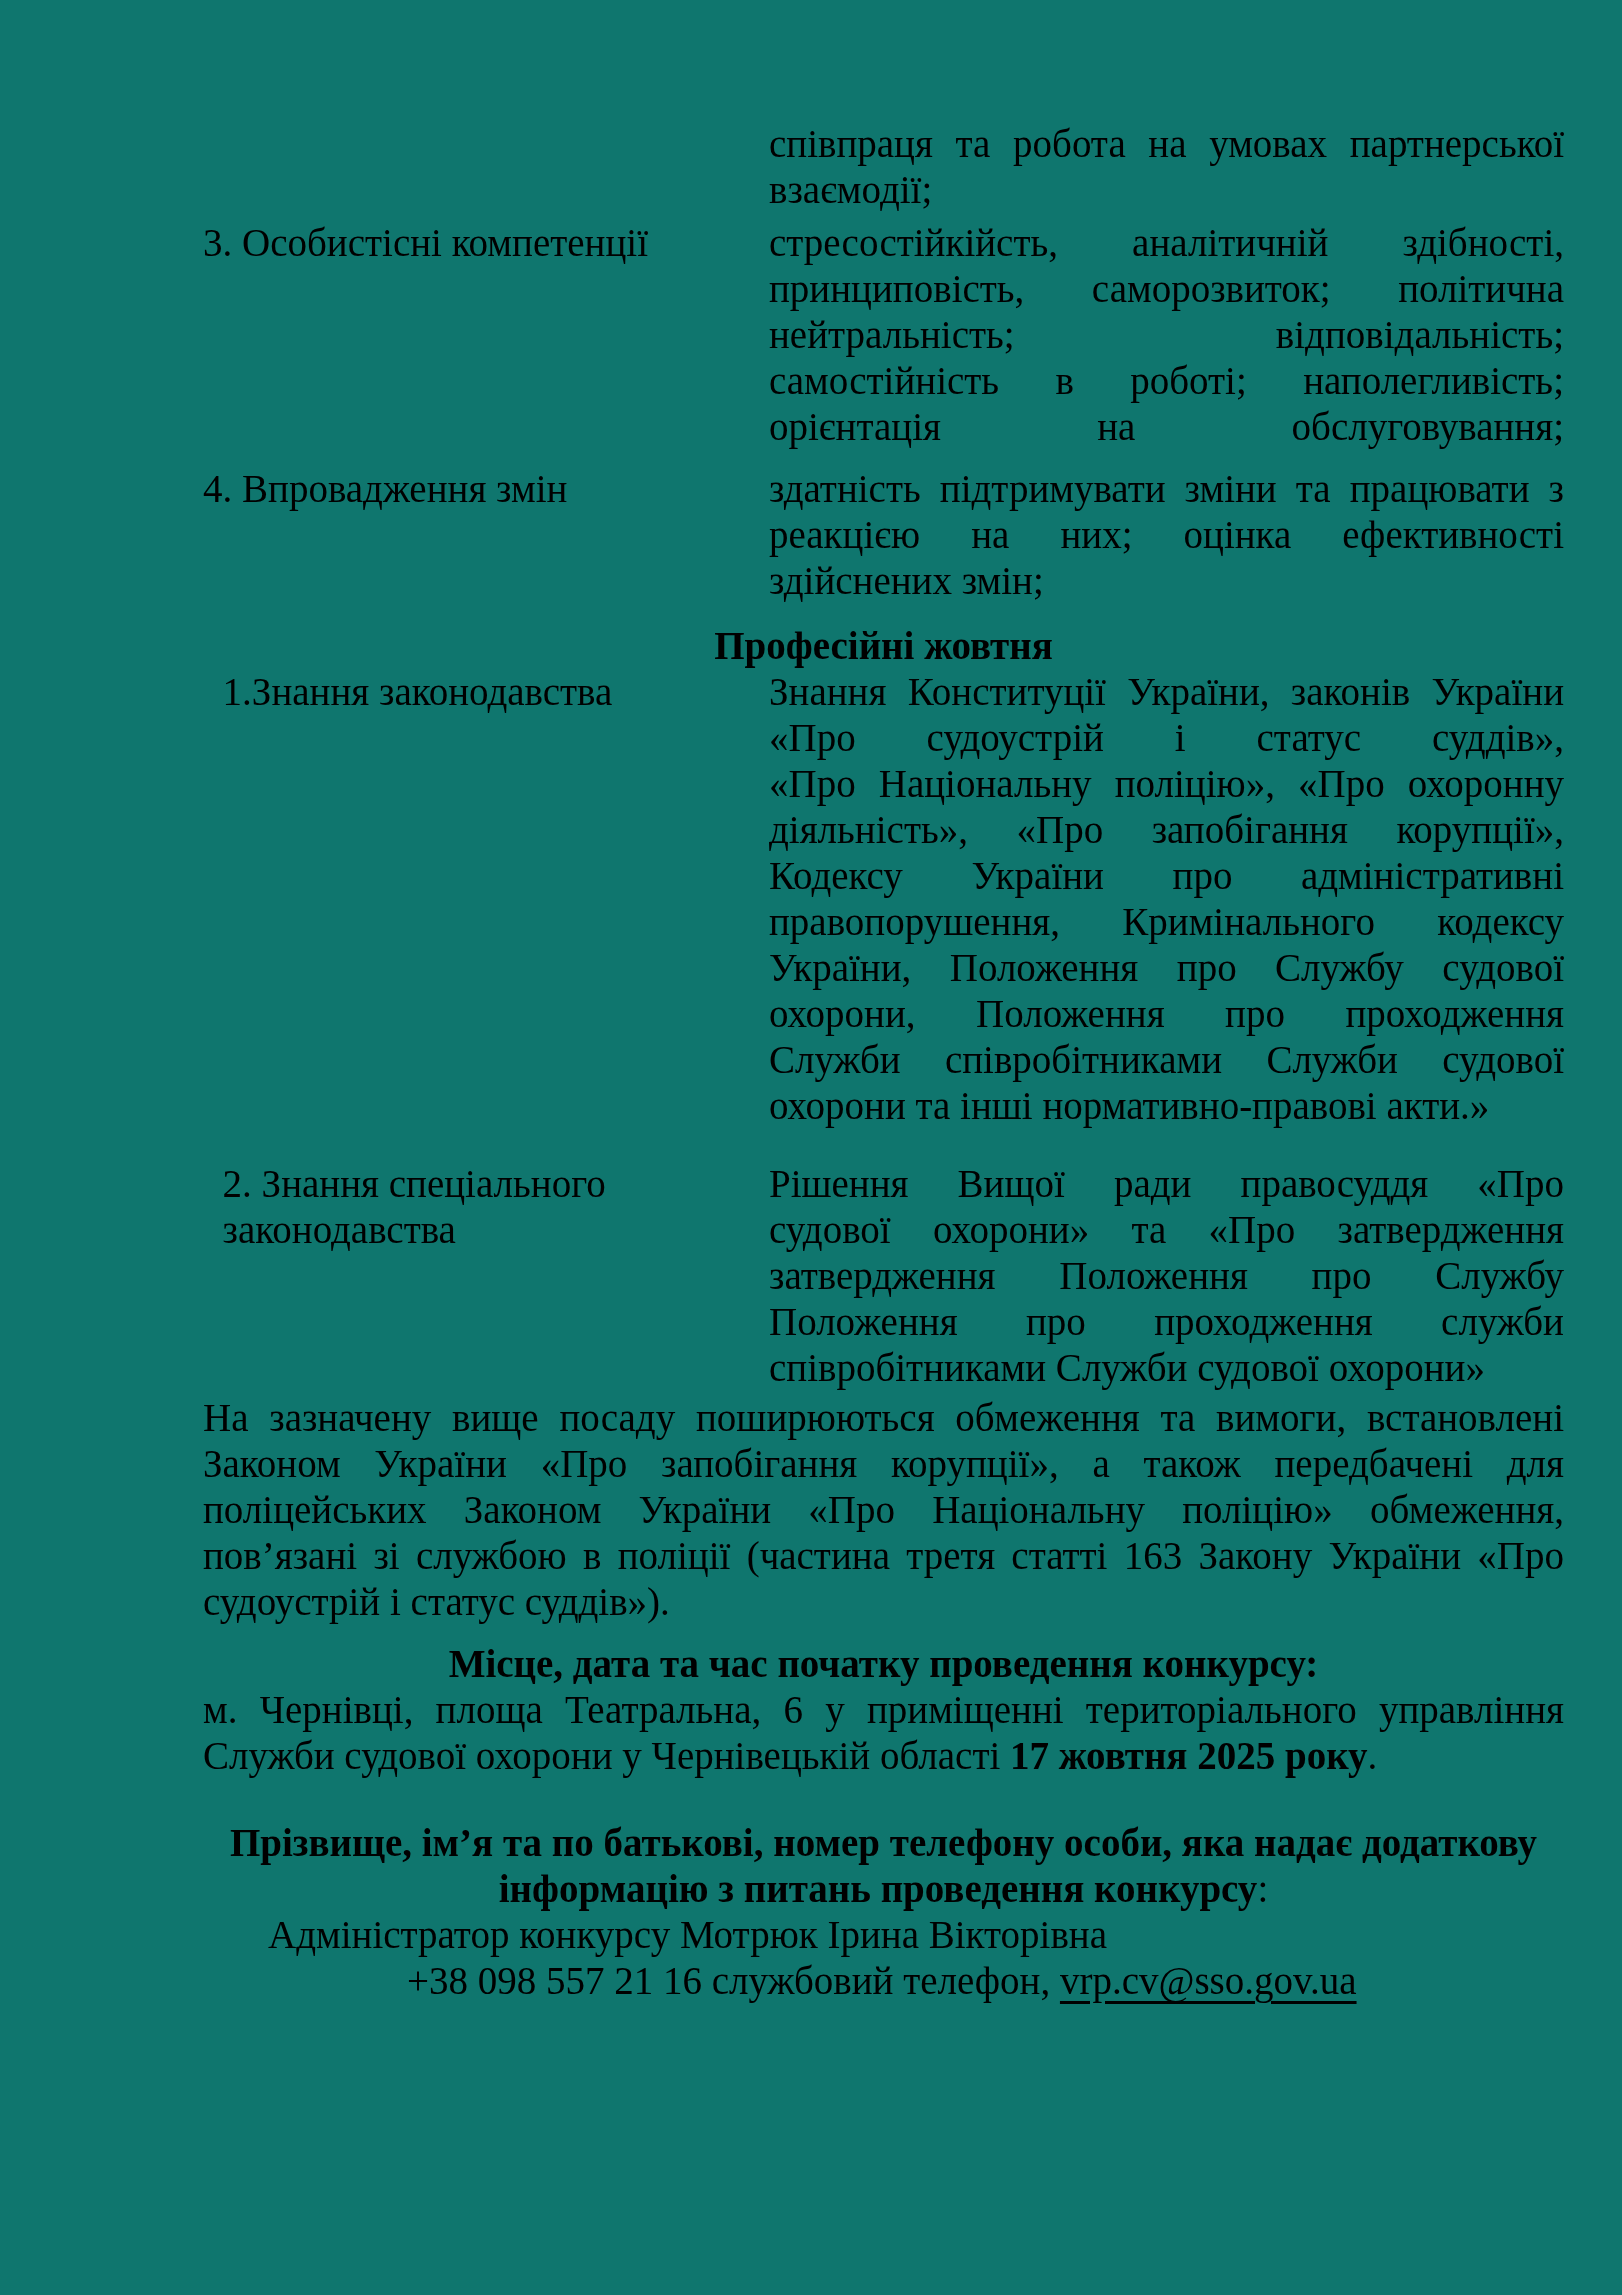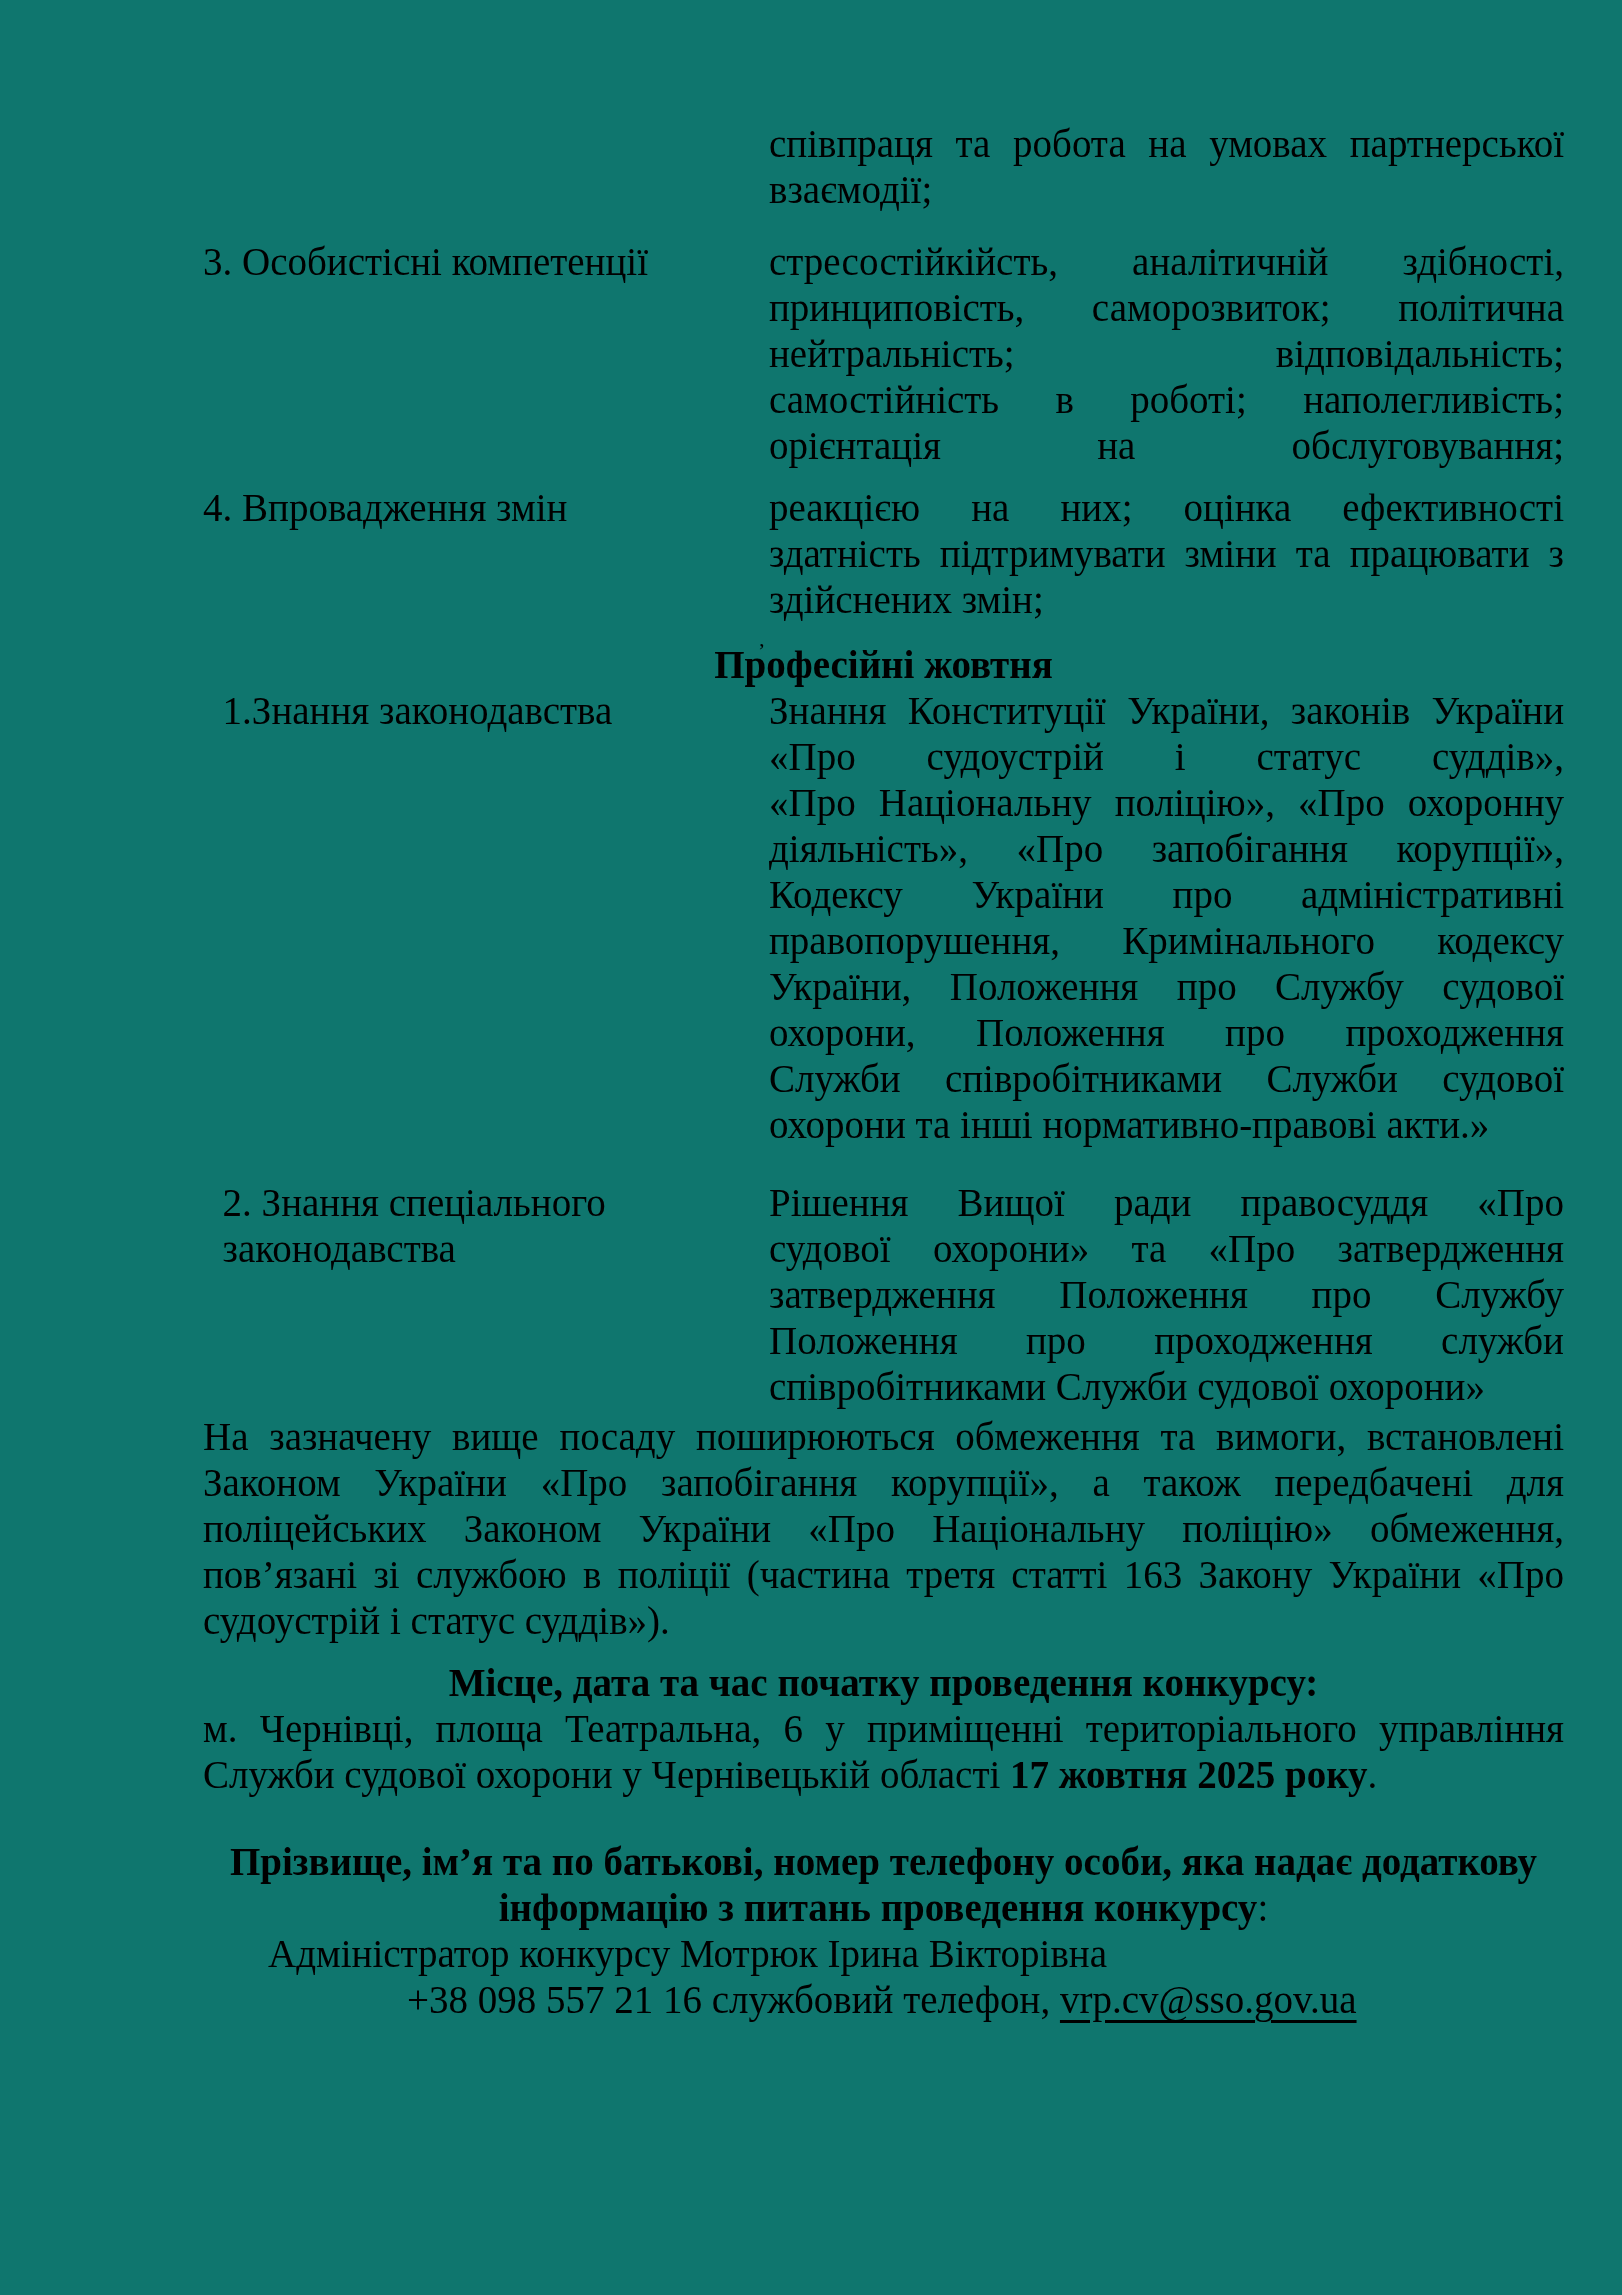--- a/index.html
+++ b/index.html
@@ -17,21 +17,21 @@
     padding: 121px 59px 0 203px;
     overflow: hidden;
     hyphens: none;
   }
   .trow { display: flex; align-items: flex-start; }
   .tlabel { width: 566px; flex: none; text-align: left; }
   .tlabel.indented { padding-left: 19.6px; box-sizing: border-box; }
   .tcell { width: 795px; flex: none; }
   .jblock .jline { text-align: justify; text-align-last: justify; }
   .jblock.end-left .jline:last-child { text-align-last: left; }
-  .row-3 { margin-top: 26px; }
+  .row-3 { margin-top: 7px; }
   .row-4 { margin-top: 15.7px; }
   .section-heading { margin-top: 19px; font-weight: bold; text-align: center; }
   .row-k2 { margin-top: 32px; }
   .restrictions { margin-top: 4px; }
   .venue-heading { margin-top: 16.4px; font-weight: bold; text-align: center; }
   .venue-para { margin-top: 0; }
   .venue-line2 { text-align: left; }
   .contact-heading { margin-top: 41px; font-weight: bold; text-align: center; }
   .contact-heading .normal-weight { font-weight: normal; }
   .bold { font-weight: bold; }
@@ -71,22 +71,22 @@
         <div class="jline">принциповість, саморозвиток; політична</div>
         <div class="jline">нейтральність; відповідальність;</div>
         <div class="jline">самостійність в роботі; наполегливість;</div>
         <div class="jline">орієнтація на обслуговування;</div>
       </div>
   </div>
 
   <div class="trow row-4">
     <div class="tlabel">4. Впровадження змін</div>
     <div class="tcell jblock end-left">
+        <div class="jline">здатність підтримувати зміни та працювати з</div>
         <div class="jline">реакцією на них; оцінка ефективності</div>
-        <div class="jline">здатність підтримувати зміни та працювати з</div>
         <div class="jline">здійснених змін;</div>
       </div>
   </div>
 
   <div class="section-heading">Професійні жовтня</div>
   <span class="stray-mark">ʼ</span>
 
   <div class="trow">
     <div class="tlabel indented">1.Знання законодавства</div>
     <div class="tcell jblock end-left">

